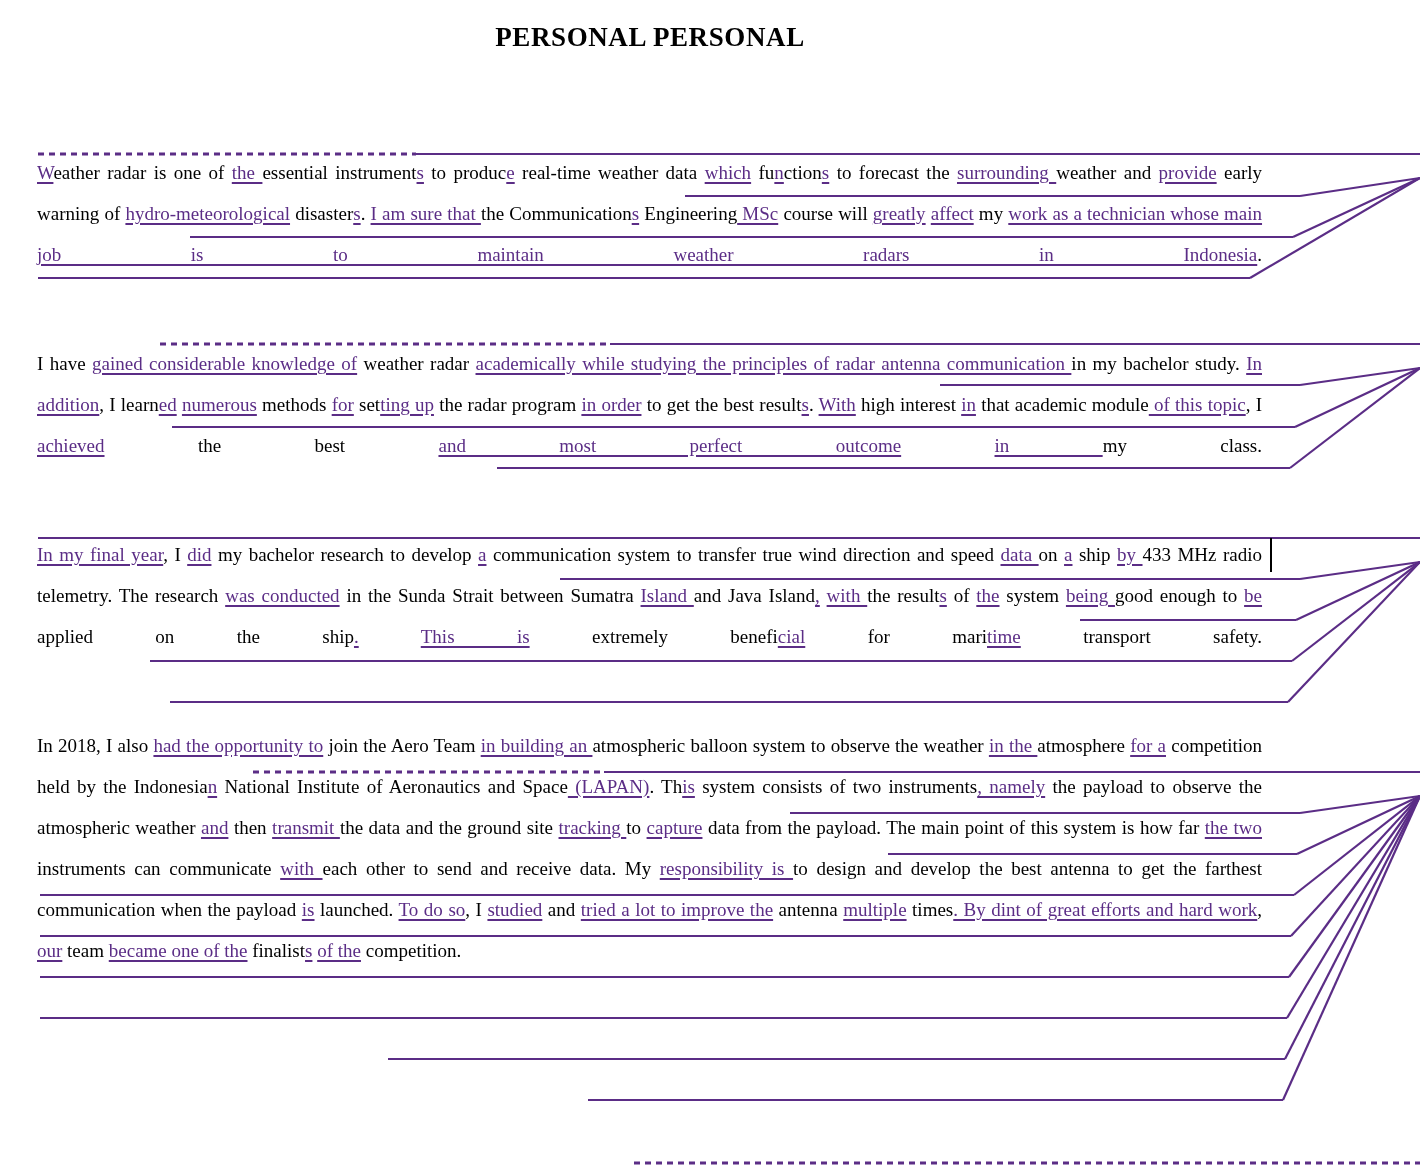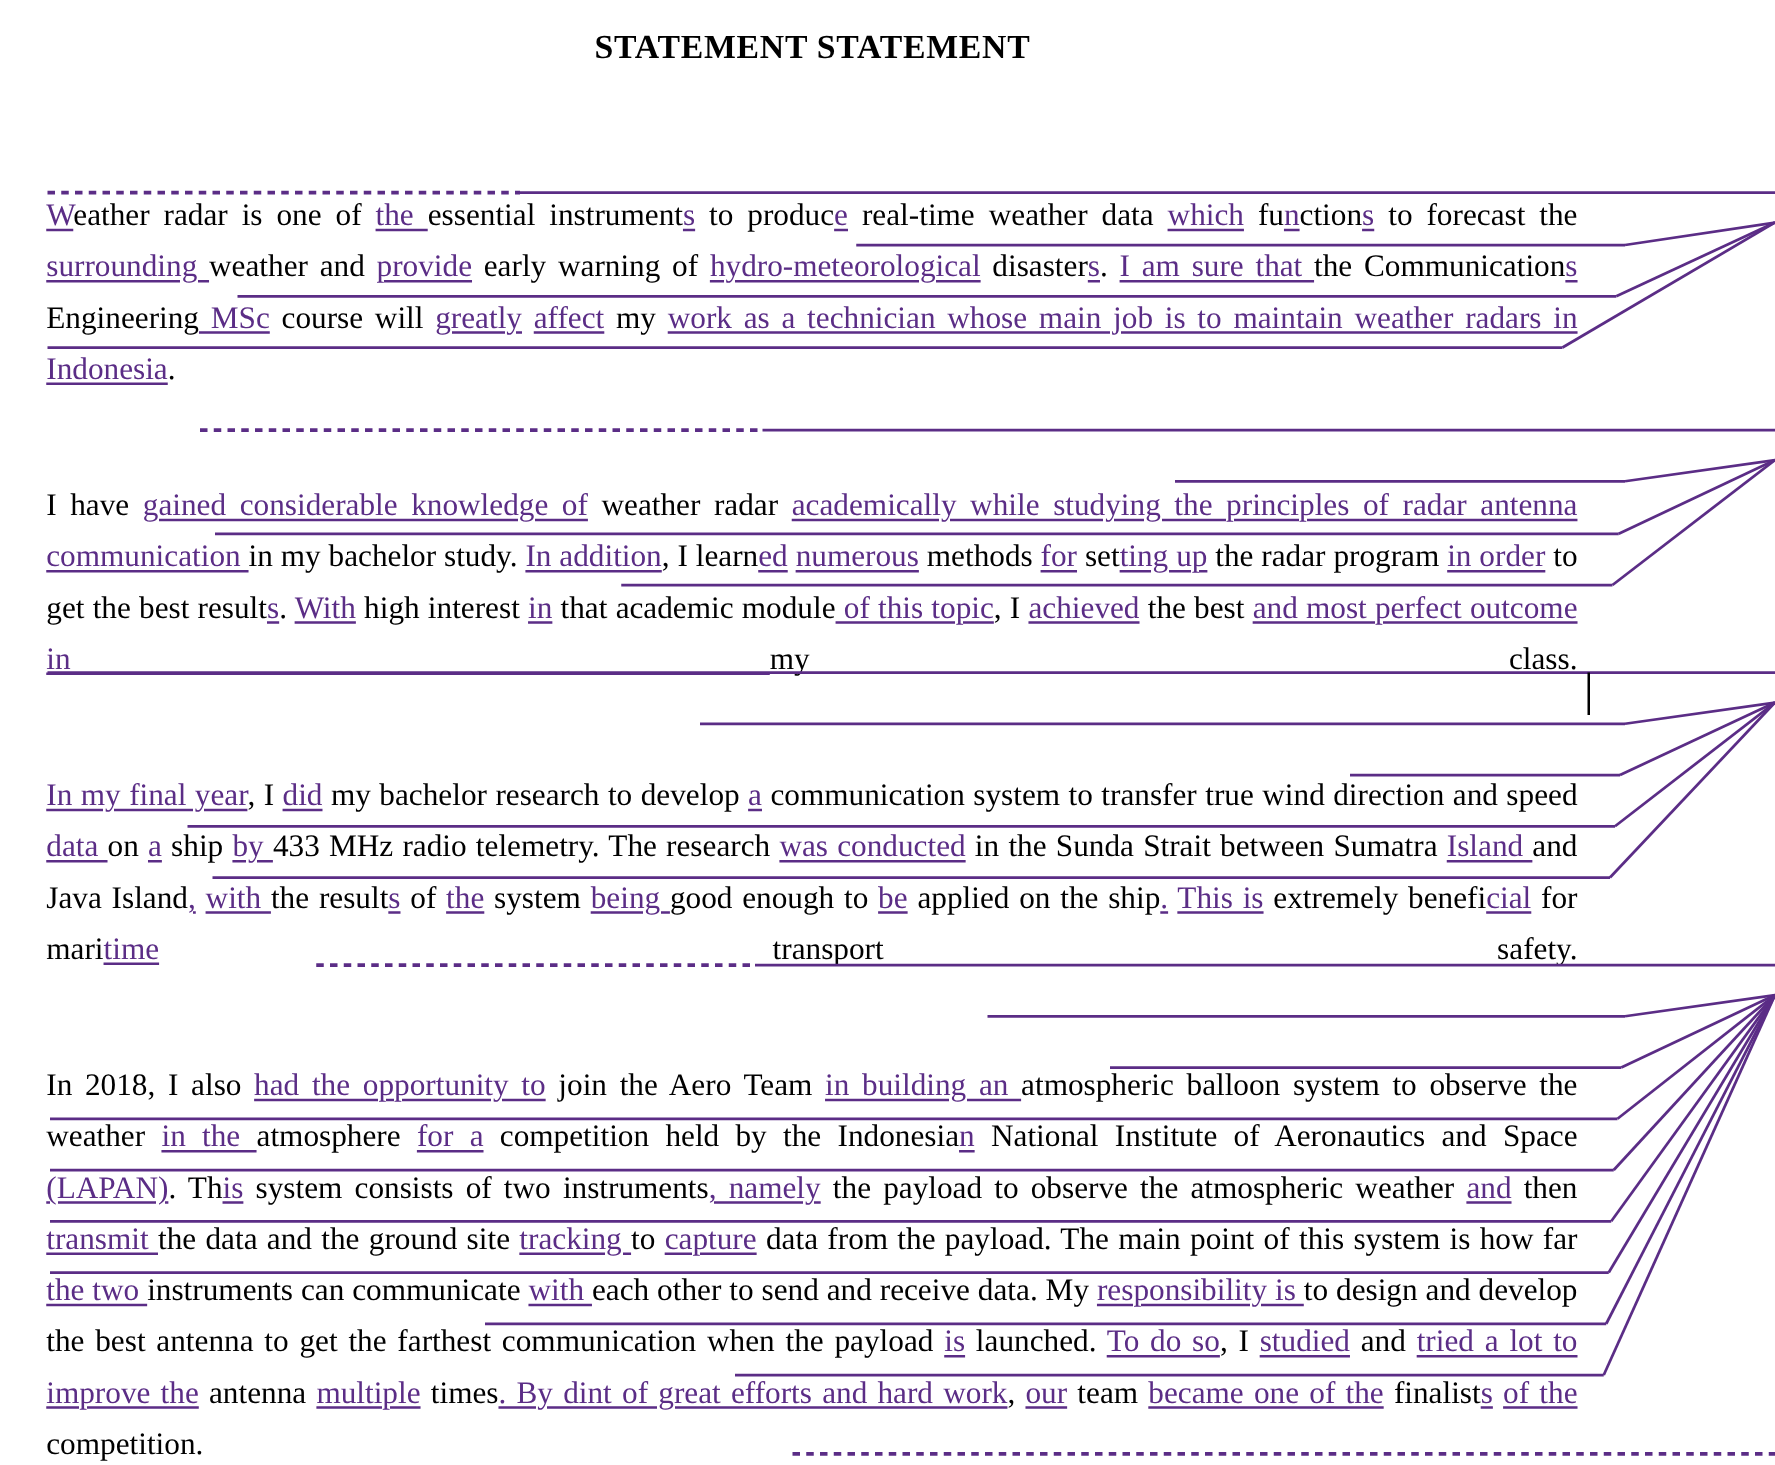--- a/index.html
+++ b/index.html
@@ -39,21 +39,21 @@
   
   .body-col {
     position: absolute;
     left: 37px;
     top: 152px;
     width: 1225px;
   }
 
   p.para {
     margin: 0 0 27px 0;
-    font-size: 25px;
+    font-size: 19px;
     line-height: 41px;
     text-align: justify;
     text-justify: inter-word;
     position: relative;
   }
   p.para:last-child { margin-bottom: 0; }
 
   
   p.para.stretch-last::after {
     content: "";
@@ -84,21 +84,21 @@
     position: absolute;
     width: 2px;
     background: #000;
   }
 </style>
 </head>
 <body>
 
 <div id="page">
 
-  <div class="doc-title">STATEMENT STATEMENT</div>
+  <div class="doc-title">PERSONAL PERSONAL</div>
 
   <div class="body-col">
     <p class="para stretch-last"><span class="ins">W</span><span>eather radar is one of </span><span class="ins">the </span><span>essential instrument</span><span class="ins">s</span><span> to produc</span><span class="ins">e</span><span> real-time weather data </span><span class="ins">which</span><span> fu</span><span class="ins">n</span><span>ction</span><span class="ins">s</span><span> to forecast the </span><span class="ins">surrounding </span><span>weather and </span><span class="ins">provide</span><span> early warning of </span><span class="ins">hydro-meteorological</span><span> disaster</span><span class="ins">s</span><span>. </span><span class="ins">I am sure that </span><span>the Communication</span><span class="ins">s</span><span> Engineering</span><span class="ins"> MSc</span><span> course will </span><span class="ins">greatly</span><span> </span><span class="ins">affect</span><span> my </span><span class="ins">work as a technician whose main job is to maintain weather radars in Indonesia</span><span>.</span></p>
     <p class="para stretch-last"><span>I have </span><span class="ins">gained considerable knowledge of</span><span> weather radar </span><span class="ins">academically while studying the principles of radar antenna communication </span><span>in my bachelor study. </span><span class="ins">In addition</span><span>, I learn</span><span class="ins">ed</span><span> </span><span class="ins">numerous</span><span> methods </span><span class="ins">for</span><span> set</span><span class="ins">ting up</span><span> the radar program </span><span class="ins">in order</span><span> to get the best result</span><span class="ins">s</span><span>. </span><span class="ins">With</span><span> high interest </span><span class="ins">in</span><span> that academic module</span><span class="ins"> of this topic</span><span>, I </span><span class="ins">achieved</span><span> the best </span><span class="ins">and most perfect outcome</span><span> </span><span class="ins">in </span><span>my class.</span></p>
     <p class="para stretch-last"><span class="ins">In my final year</span><span>, I </span><span class="ins">did</span><span> my bachelor research to develop </span><span class="ins">a</span><span> communication system to transfer true wind direction and speed </span><span class="ins">data </span><span>on </span><span class="ins">a</span><span> ship </span><span class="ins">by </span><span>433 MHz radio telemetry. The research </span><span class="ins">was conducted</span><span> in the Sunda Strait between Sumatra </span><span class="ins">Island </span><span>and Java Island</span><span class="ins">,</span><span> </span><span class="ins">with </span><span>the result</span><span class="ins">s</span><span> of </span><span class="ins">the</span><span> system </span><span class="ins">being </span><span>good enough to </span><span class="ins">be</span><span> applied on the ship</span><span class="ins">.</span><span> </span><span class="ins">This is</span><span> extremely benefi</span><span class="ins">cial</span><span> for mari</span><span class="ins">time</span><span> transport safety.</span></p>
     <p class="para"><span>In 2018, I also </span><span class="ins">had the opportunity to</span><span> join the Aero Team </span><span class="ins">in building an </span><span>atmospheric balloon system to observe the weather </span><span class="ins">in the </span><span>atmosphere </span><span class="ins">for a</span><span> competition held by the Indonesia</span><span class="ins">n</span><span> National Institute of Aeronautics and Space</span><span class="ins"> (LAPAN)</span><span>. Th</span><span class="ins">is</span><span> system consists of two instruments</span><span class="ins">, namely</span><span> the payload to observe the atmospheric weather </span><span class="ins">and</span><span> then </span><span class="ins">transmit </span><span>the data and the ground site </span><span class="ins">tracking </span><span>to </span><span class="ins">capture</span><span> data from the payload. The main point of this system is how far </span><span class="ins">the two </span><span>instruments can communicate </span><span class="ins">with </span><span>each other to send and receive data. My </span><span class="ins">responsibility is </span><span>to design and develop the best antenna to get the farthest communication when the payload </span><span class="ins">is</span><span> launched. </span><span class="ins">To do so</span><span>, I </span><span class="ins">studied</span><span> and </span><span class="ins">tried a lot to improve the</span><span> antenna </span><span class="ins">multiple</span><span> times</span><span class="ins">. By dint of great efforts and hard work</span><span>, </span><span class="ins">our</span><span> team </span><span class="ins">became one of the</span><span> finalist</span><span class="ins">s</span><span> </span><span class="ins">of the</span><span> competition.</span></p>
   </div>
 
   <div class="changebar-layer">
     <svg id="marks-svg" width="1420" height="1172" viewBox="0 0 1420 1172">

